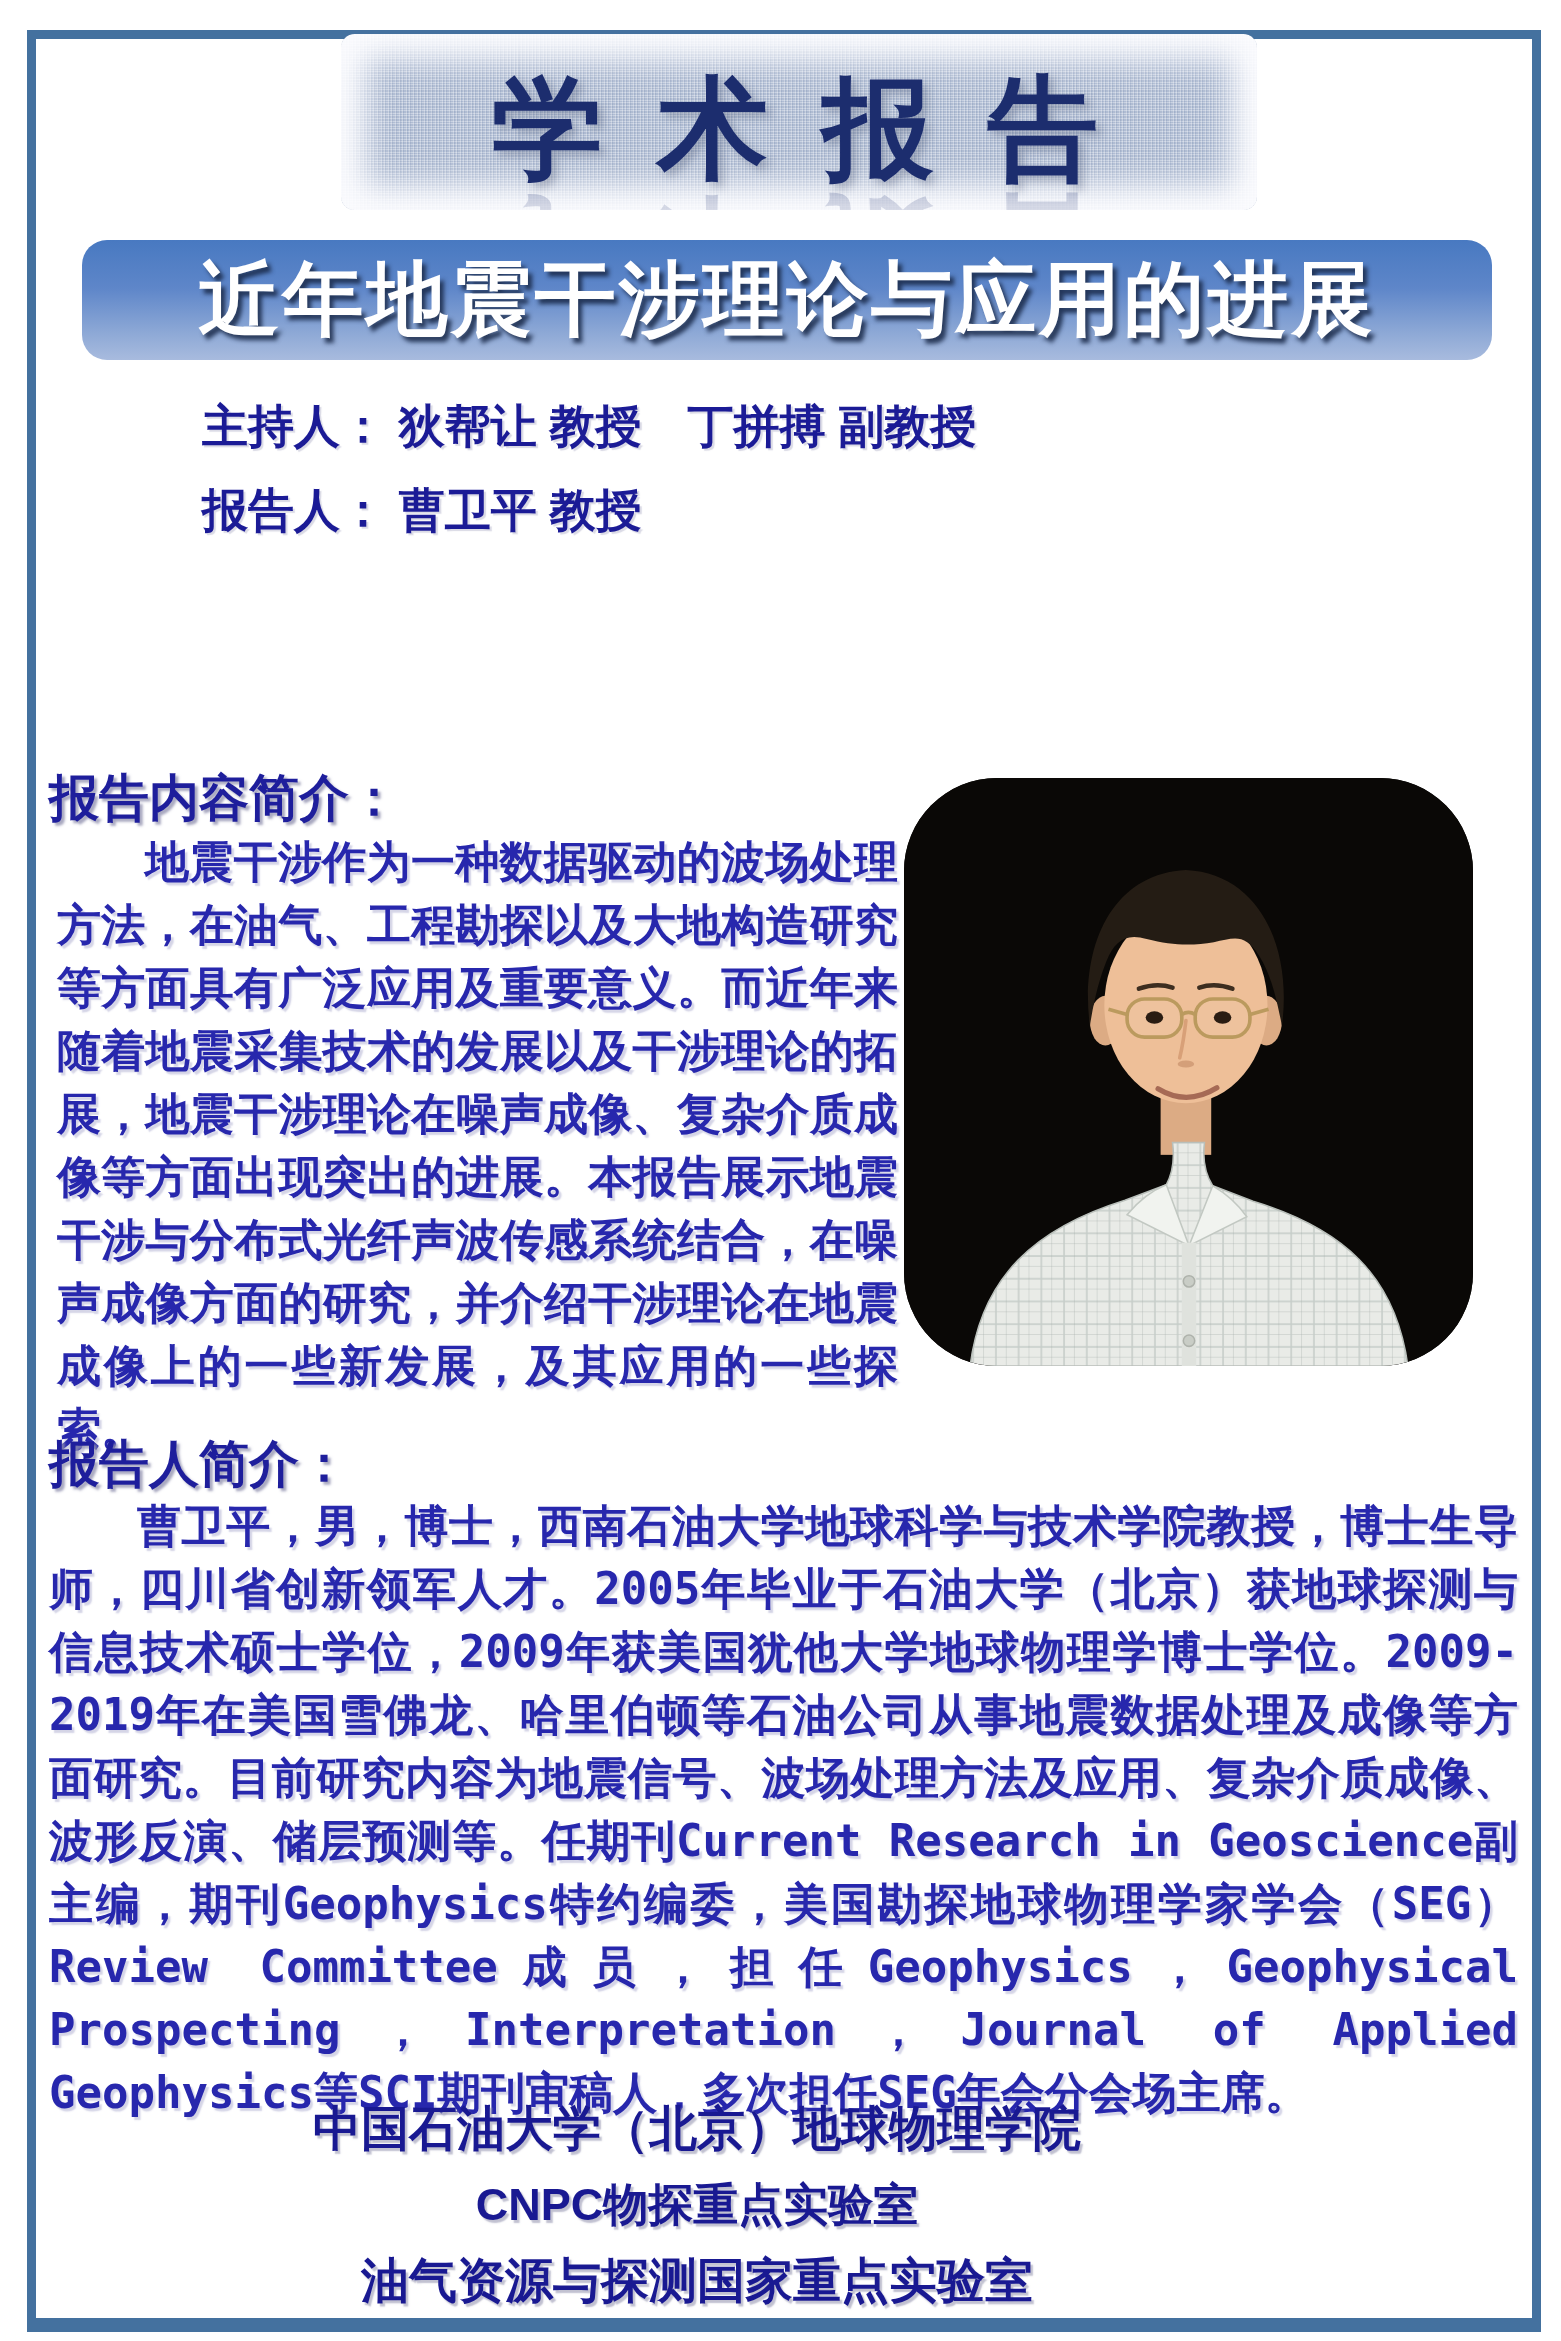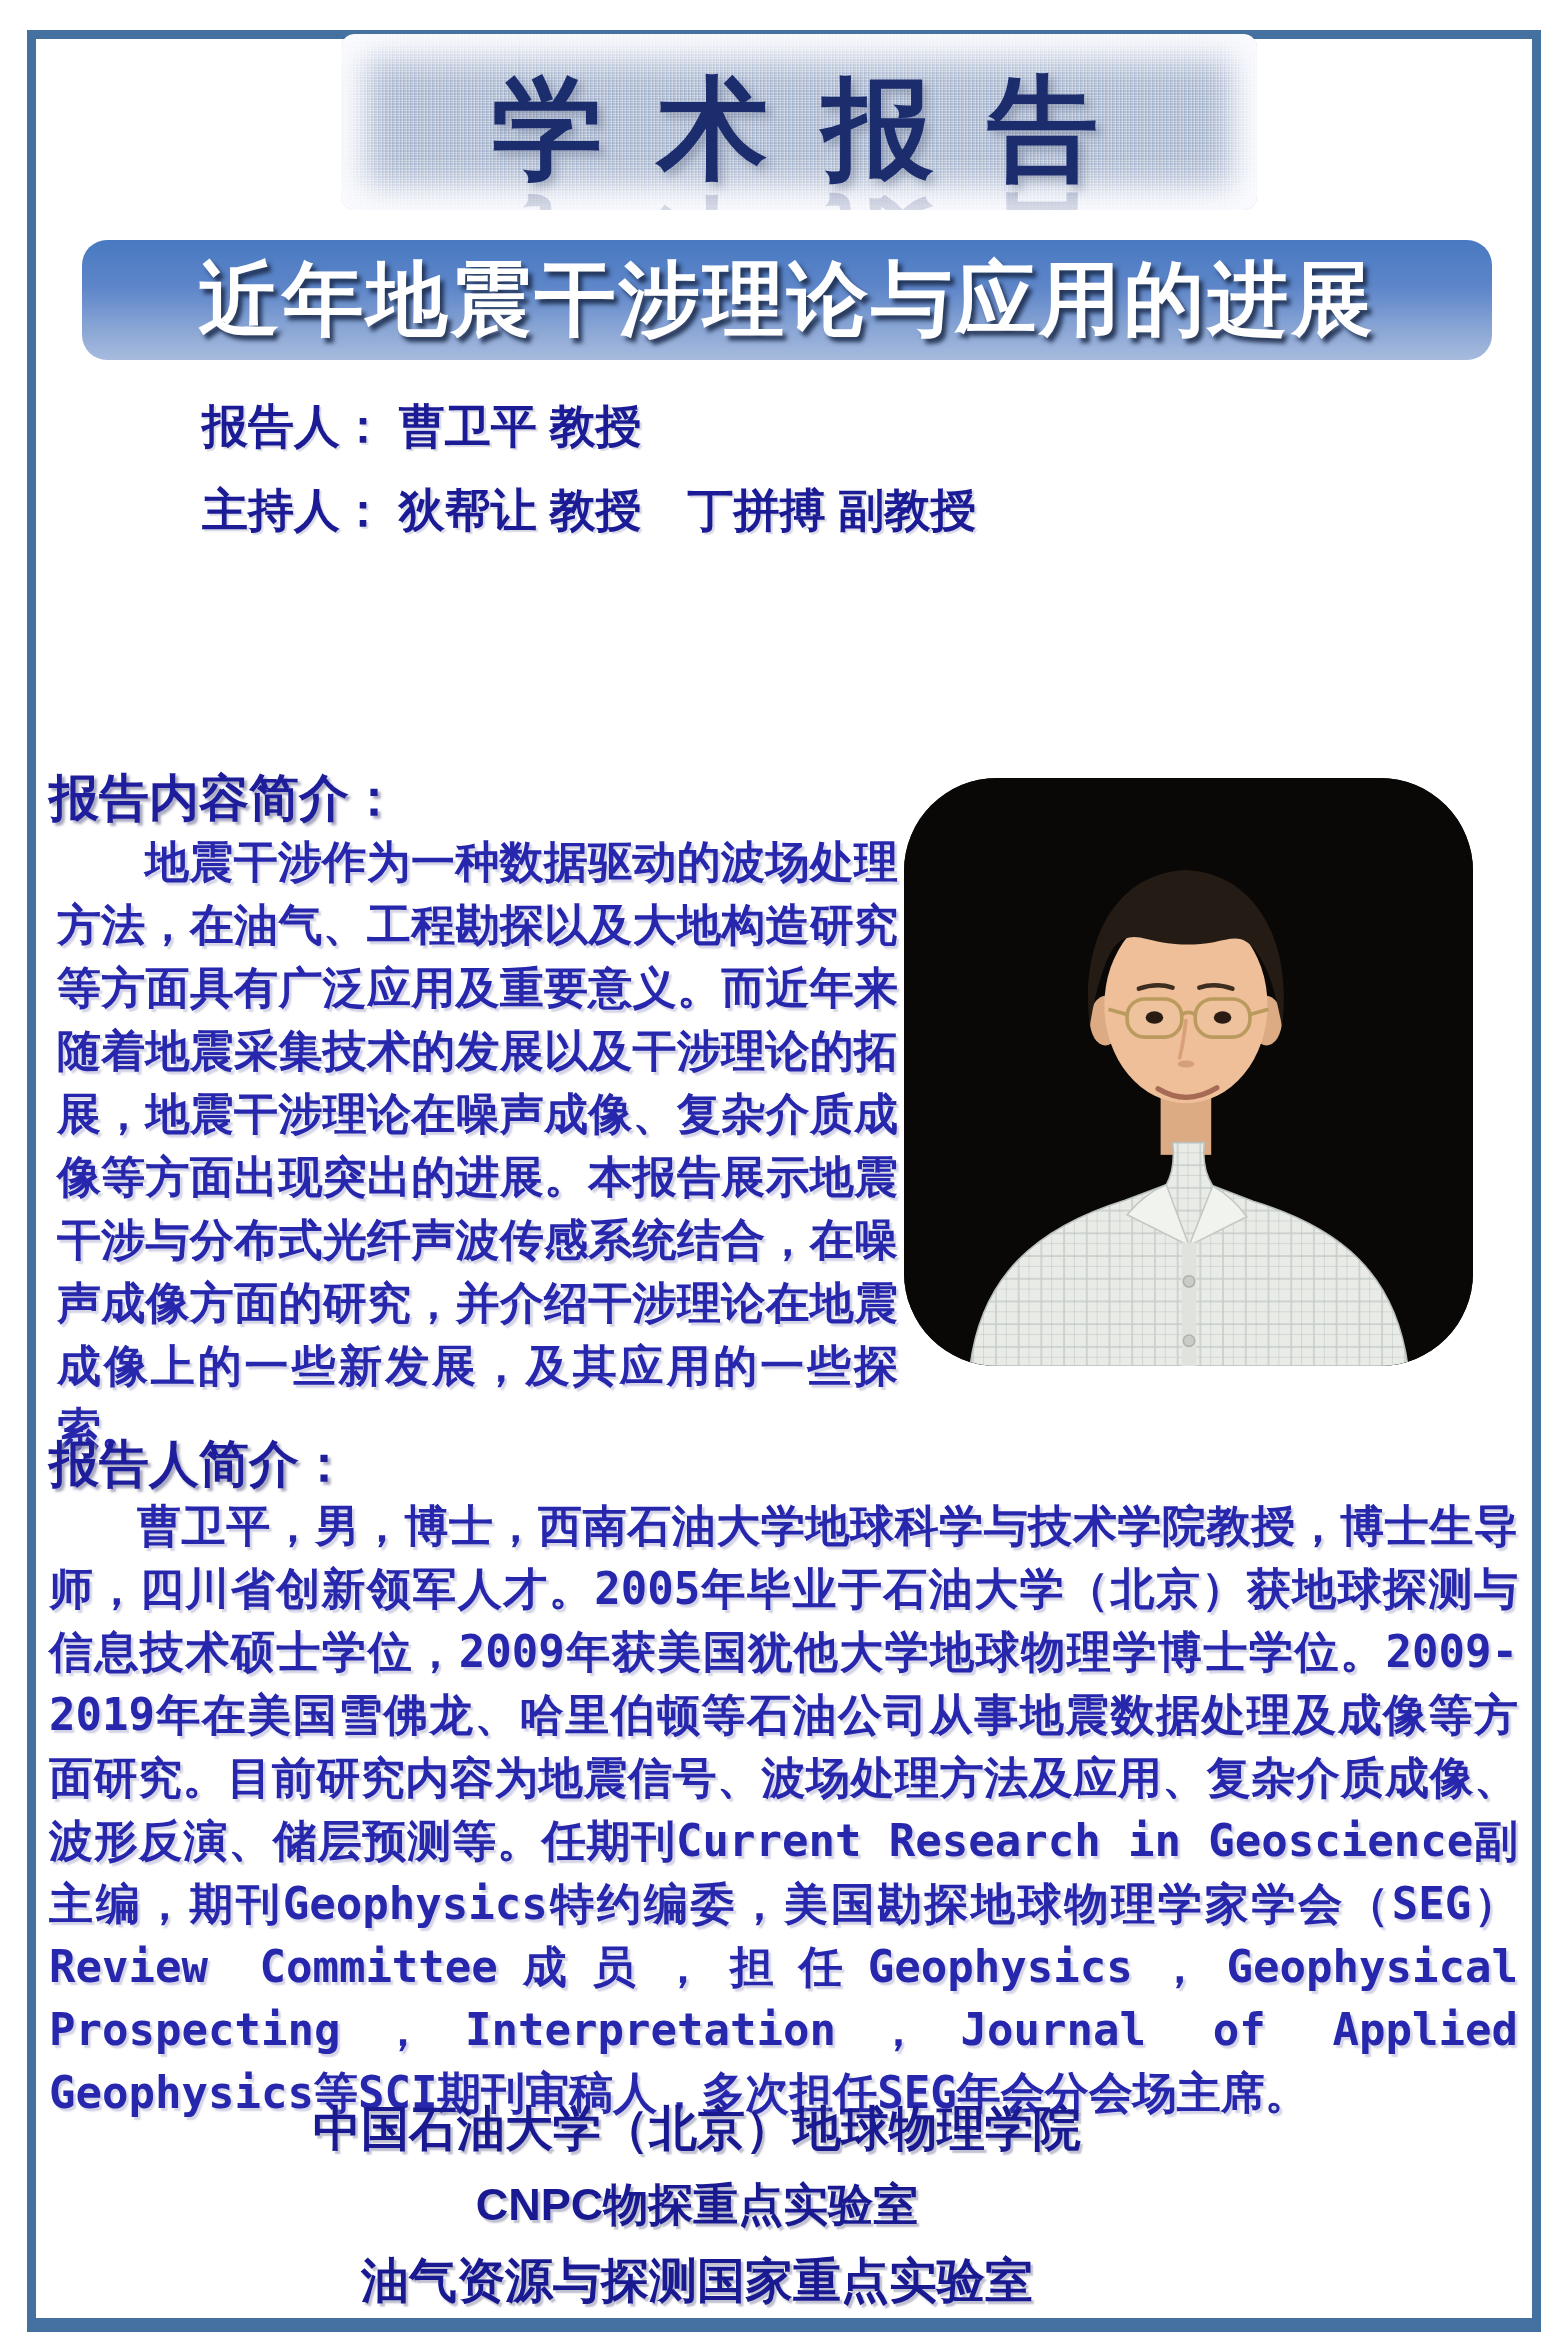--- a/index.html
+++ b/index.html
@@ -137,22 +137,22 @@
     <div class="hdr-texture"></div>
     <div class="hdr-text">学 术 报 告</div>
     <div class="hdr-reflect">学 术 报 告</div>
   </div>
 
   <div class="title-banner">
     <div class="title-text">近年地震干涉理论与应用的进展</div>
   </div>
 
   <div class="details">
+    <div class="detail-row"><span>主持人：</span><span> 狄帮让 教授　丁拼搏 副教授</span></div>
     <div class="detail-row"><span>报告人：</span><span> 曹卫平 教授</span></div>
-    <div class="detail-row"><span>主持人：</span><span> 狄帮让 教授　丁拼搏 副教授</span></div>
   </div>
 
   <div id="abstract-heading" class="section-heading">报告内容简介：</div>
   <div class="body-par abstract-par">地震干涉作为一种数据驱动的波场处理方法，在油气、工程勘探以及大地构造研究等方面具有广泛应用及重要意义。而近年来随着地震采集技术的发展以及干涉理论的拓展，地震干涉理论在噪声成像、复杂介质成像等方面出现突出的进展。本报告展示地震干涉与分布式光纤声波传感系统结合，在噪声成像方面的研究，并介绍干涉理论在地震成像上的一些新发展，及其应用的一些探索。</div>
 
   <div class="photo">
     <svg viewBox="0 0 1102 1139" xmlns="http://www.w3.org/2000/svg">
       <defs>
         <pattern id="plaid" patternUnits="userSpaceOnUse" width="44" height="44">
           <rect width="44" height="44" fill="#e9ebe7"></rect>

